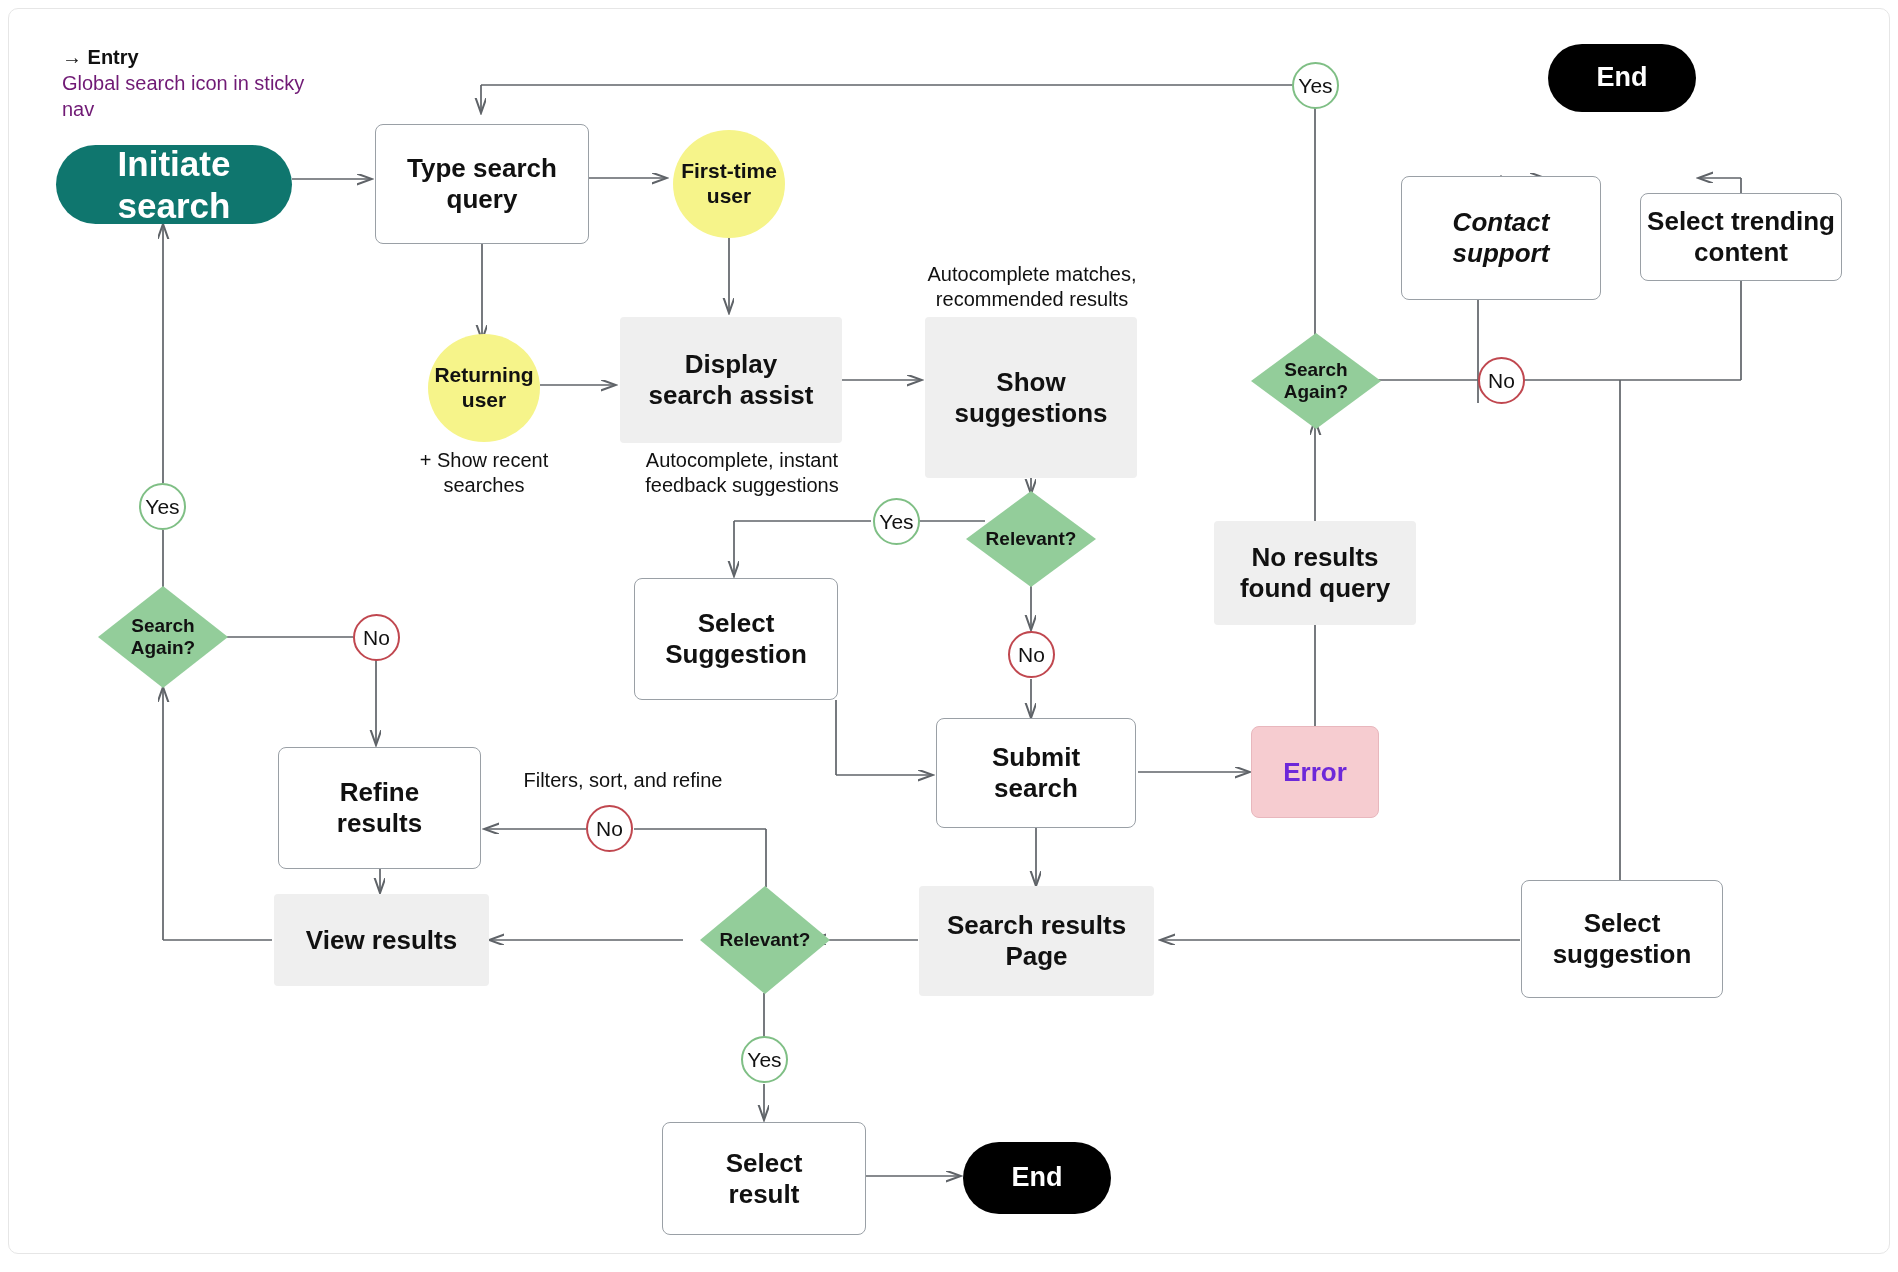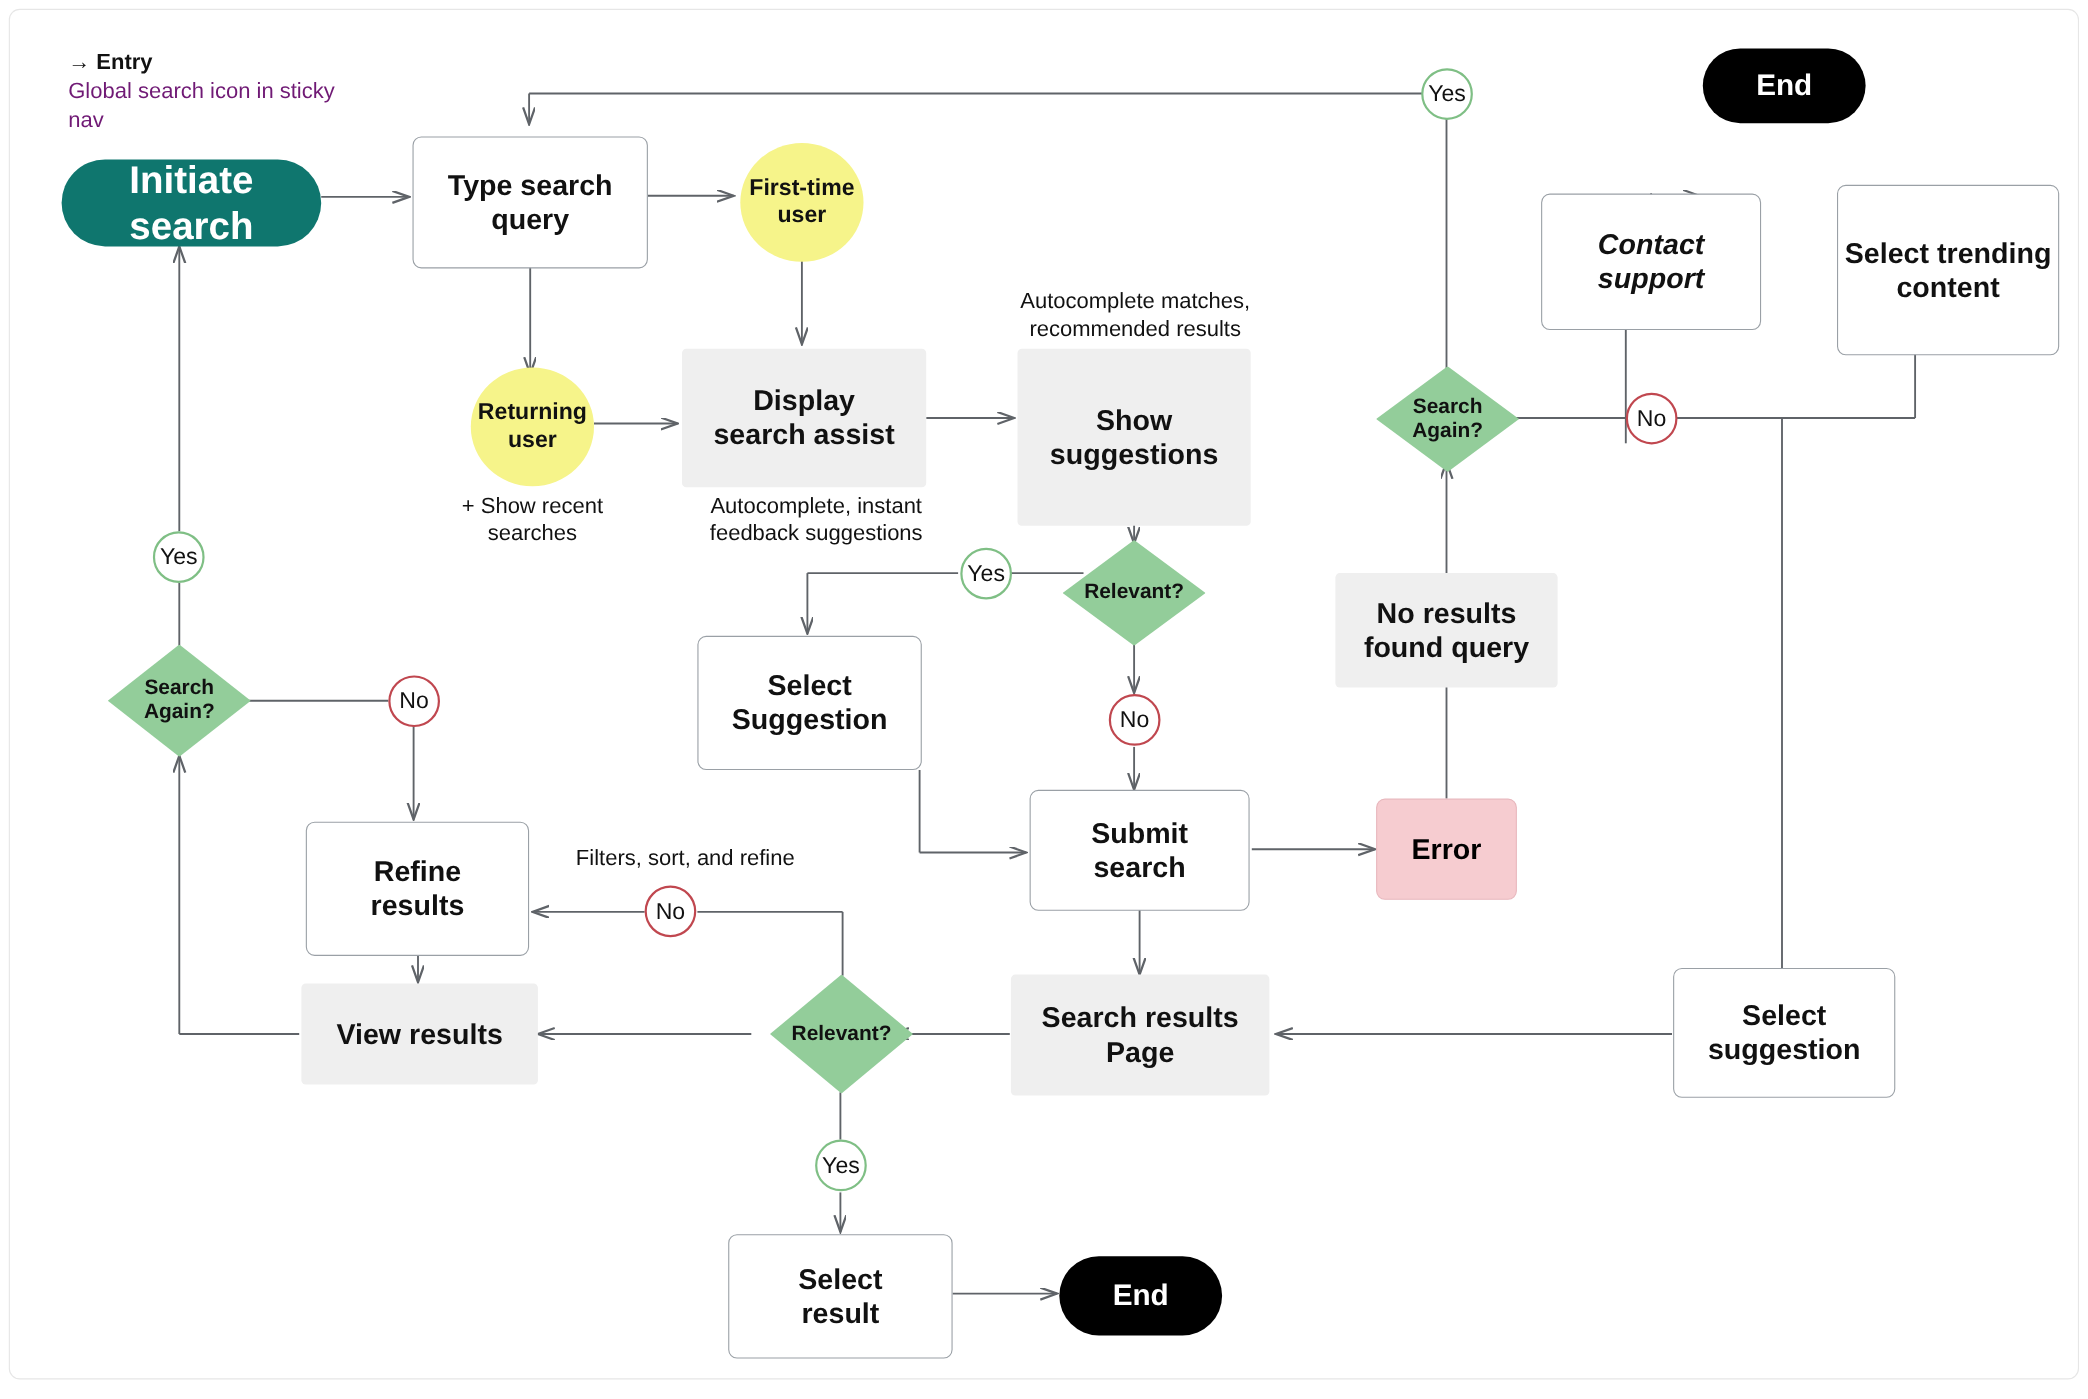--- a/index.html
+++ b/index.html
@@ -7,21 +7,21 @@
   #canvas{position:relative;width:1898px;height:1272px;background:#ffffff;overflow:hidden;}
   .board{position:absolute;left:8px;top:8px;width:1882px;height:1246px;background:#ffffff;border:1px solid #e6e6e6;border-radius:10px;box-sizing:border-box;}
   svg.wires{position:absolute;left:0;top:0;width:1898px;height:1272px;pointer-events:none;}
   .node{position:absolute;box-sizing:border-box;display:flex;align-items:center;justify-content:center;text-align:center;}
   .node .lbl{display:block;line-height:1.18;padding:0 6px;}
 
   .n-rect{background:#ffffff;border:1px solid #9aa0a6;border-radius:8px;color:#111111;font-weight:700;font-size:26px;}
   .n-grey{background:#efefef;border:none;border-radius:4px;color:#111111;font-weight:700;font-size:26px;}
   .n-pill{background:#0f766e;border:none;border-radius:60px;color:#ffffff;font-weight:700;font-size:35px;}
   .n-end{background:#000000;border:none;border-radius:50px;color:#ffffff;font-weight:700;font-size:27px;}
-  .n-error{background:#f6ccd0;border:1px solid #e8b7bd;border-radius:8px;color:#000000;font-weight:700;font-size:26px;justify-content:center;}
+  .n-error{background:#f6ccd0;border:1px solid #e8b7bd;border-radius:8px;color:#6d28d9;font-weight:700;font-size:26px;justify-content:center;}
   .n-ellipse{background:#f6f48a;border:none;border-radius:50%;color:#111111;font-weight:700;font-size:21px;}
 
   .n-diamond{background:transparent;border:none;}
   .n-diamond .dshape{position:absolute;left:0;top:0;width:100%;height:100%;background:#93cd9a;
      clip-path:polygon(50% 0,100% 50%,50% 100%,0 50%);}
   .n-diamond .lbl{position:relative;z-index:2;color:#111111;font-weight:700;font-size:19px;}
 
   .badge{position:absolute;box-sizing:border-box;display:flex;align-items:center;justify-content:center;
      border-radius:50%;background:#ffffff;font-size:21px;color:#111;font-weight:400;}
   .badge-yes{border:2px solid #7fbf85;}
@@ -215,21 +215,21 @@
     </span>
   </div>
 
   <div class="node n-rect" style="left:1401px;top:176px;width:200px;height:124px;font-style:italic;">
     <span class="lbl">
       <span>Contact</span><br>
       <span>support</span>
     </span>
   </div>
 
-  <div class="node n-rect" style="left:1640px;top:168px;width:202px;height:155px;margin-left:30px;">
+  <div class="node n-rect" style="left:1640px;top:193px;width:202px;height:88px;">
     <span class="lbl">
       <span>Select trending</span><br>
       <span>content</span>
     </span>
   </div>
 
   <div class="node n-end" style="left:1548px;top:44px;width:148px;height:68px;">
     <span class="lbl">End</span>
   </div>
 

